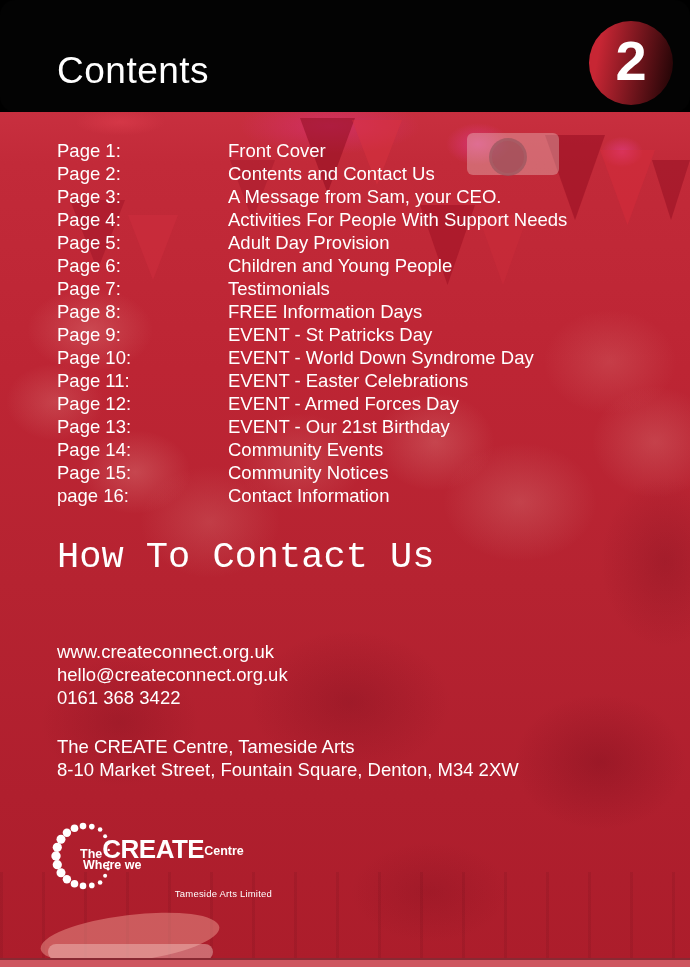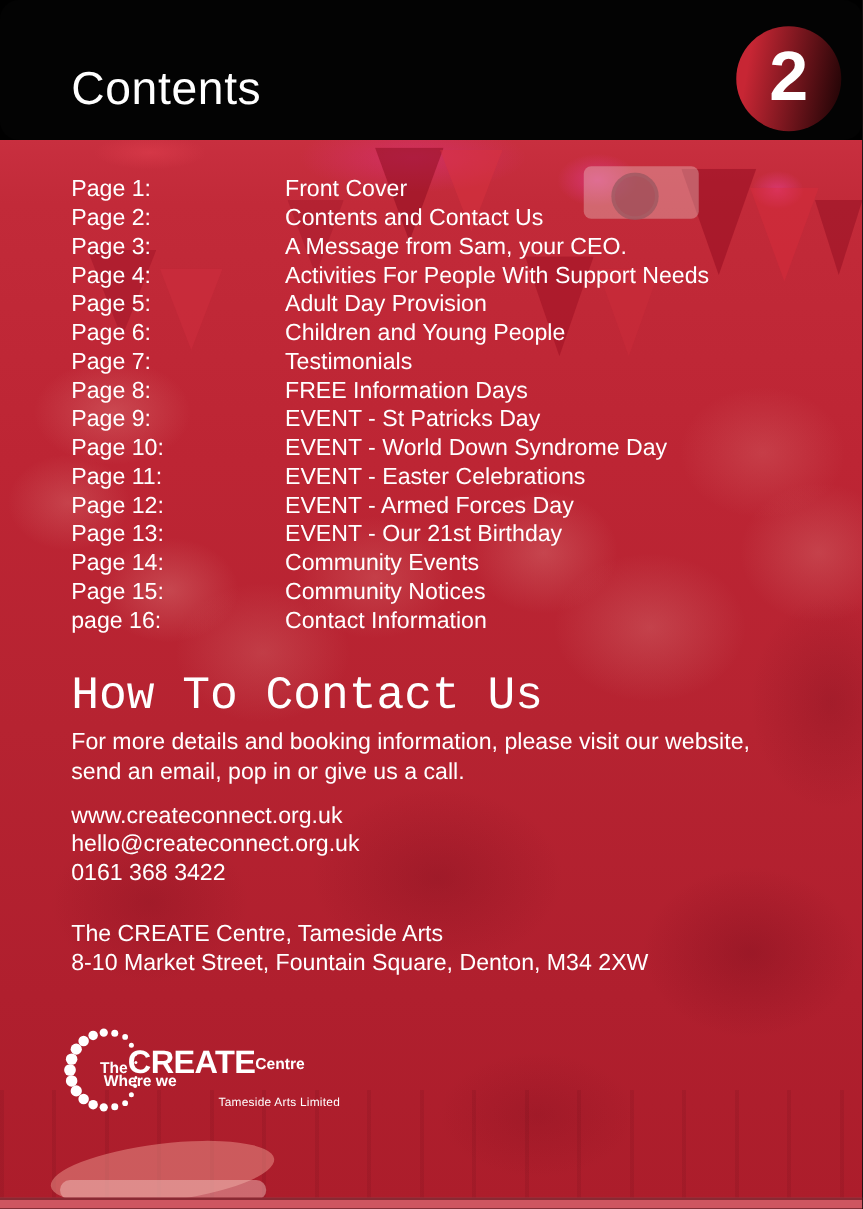--- a/index.html
+++ b/index.html
@@ -73,21 +73,21 @@
   .contact-line{display:block;}
   
   .logo{position:absolute;left:46px;top:814px;width:240px;height:86px;}
   .logo-dots{position:absolute;left:0;top:2px;width:80px;height:80px;}
   .logo-text{position:absolute;left:34px;top:22px;width:200px;font-weight:bold;}
   .logo-line{display:flex;align-items:baseline;white-space:nowrap;}
   .logo-small{font-size:12.5px;letter-spacing:0;}
   .logo-big{font-size:26px;letter-spacing:-.5px;line-height:1;}
   .logo-centre{position:relative;top:-3px;}
   .logo-line2{margin-top:-4px;margin-left:3px;}
-  .logo-tagline{font-size:9.5px;font-weight:normal;text-align:right;width:192px;margin-top:5px;letter-spacing:.2px;}
+  .logo-tagline{font-size:9.5px;font-weight:normal;text-align:right;width:192px;margin-top:16px;letter-spacing:.2px;}
 </style>
 </head>
 <body>
 
 <div class="page">
 
   <div class="photo">
     <div class="pennant" style="left:300px;top:6px;width:55px;height:75px;background:rgba(140,10,30,.50);"></div>
     <div class="pennant" style="left:352px;top:8px;width:50px;height:65px;background:rgba(220,50,65,.45);"></div>
     <div class="pennant" style="left:230px;top:48px;width:45px;height:60px;background:rgba(150,15,35,.30);"></div>
@@ -126,24 +126,20 @@
     <div class="toc-row"><span class="toc-label">Page 10:</span><span>EVENT - World Down Syndrome Day</span></div>
     <div class="toc-row"><span class="toc-label">Page 11:</span><span>EVENT - Easter Celebrations</span></div>
     <div class="toc-row"><span class="toc-label">Page 12:</span><span>EVENT - Armed Forces Day</span></div>
     <div class="toc-row"><span class="toc-label">Page 13:</span><span>EVENT - Our 21st Birthday</span></div>
     <div class="toc-row"><span class="toc-label">Page 14:</span><span>Community Events</span></div>
     <div class="toc-row"><span class="toc-label">Page 15:</span><span>Community Notices</span></div>
     <div class="toc-row"><span class="toc-label">page 16:</span><span>Contact Information</span></div>
   </div>
 
   <div class="contact-heading">How To Contact Us</div>
-  <div class="contact-intro">
-    <span class="contact-line">For more details and booking information, please visit our website,</span>
-    <span class="contact-line">send an email, pop in or give us a call.</span>
-  </div>
   <div class="contact-details">
     <span class="contact-line">www.createconnect.org.uk</span>
     <span class="contact-line">hello@createconnect.org.uk</span>
     <span class="contact-line">0161 368 3422</span>
   </div>
   <div class="contact-address">
     <span class="contact-line">The CREATE Centre, Tameside Arts</span>
     <span class="contact-line">8-10 Market Street, Fountain Square, Denton, M34 2XW</span>
   </div>
 

